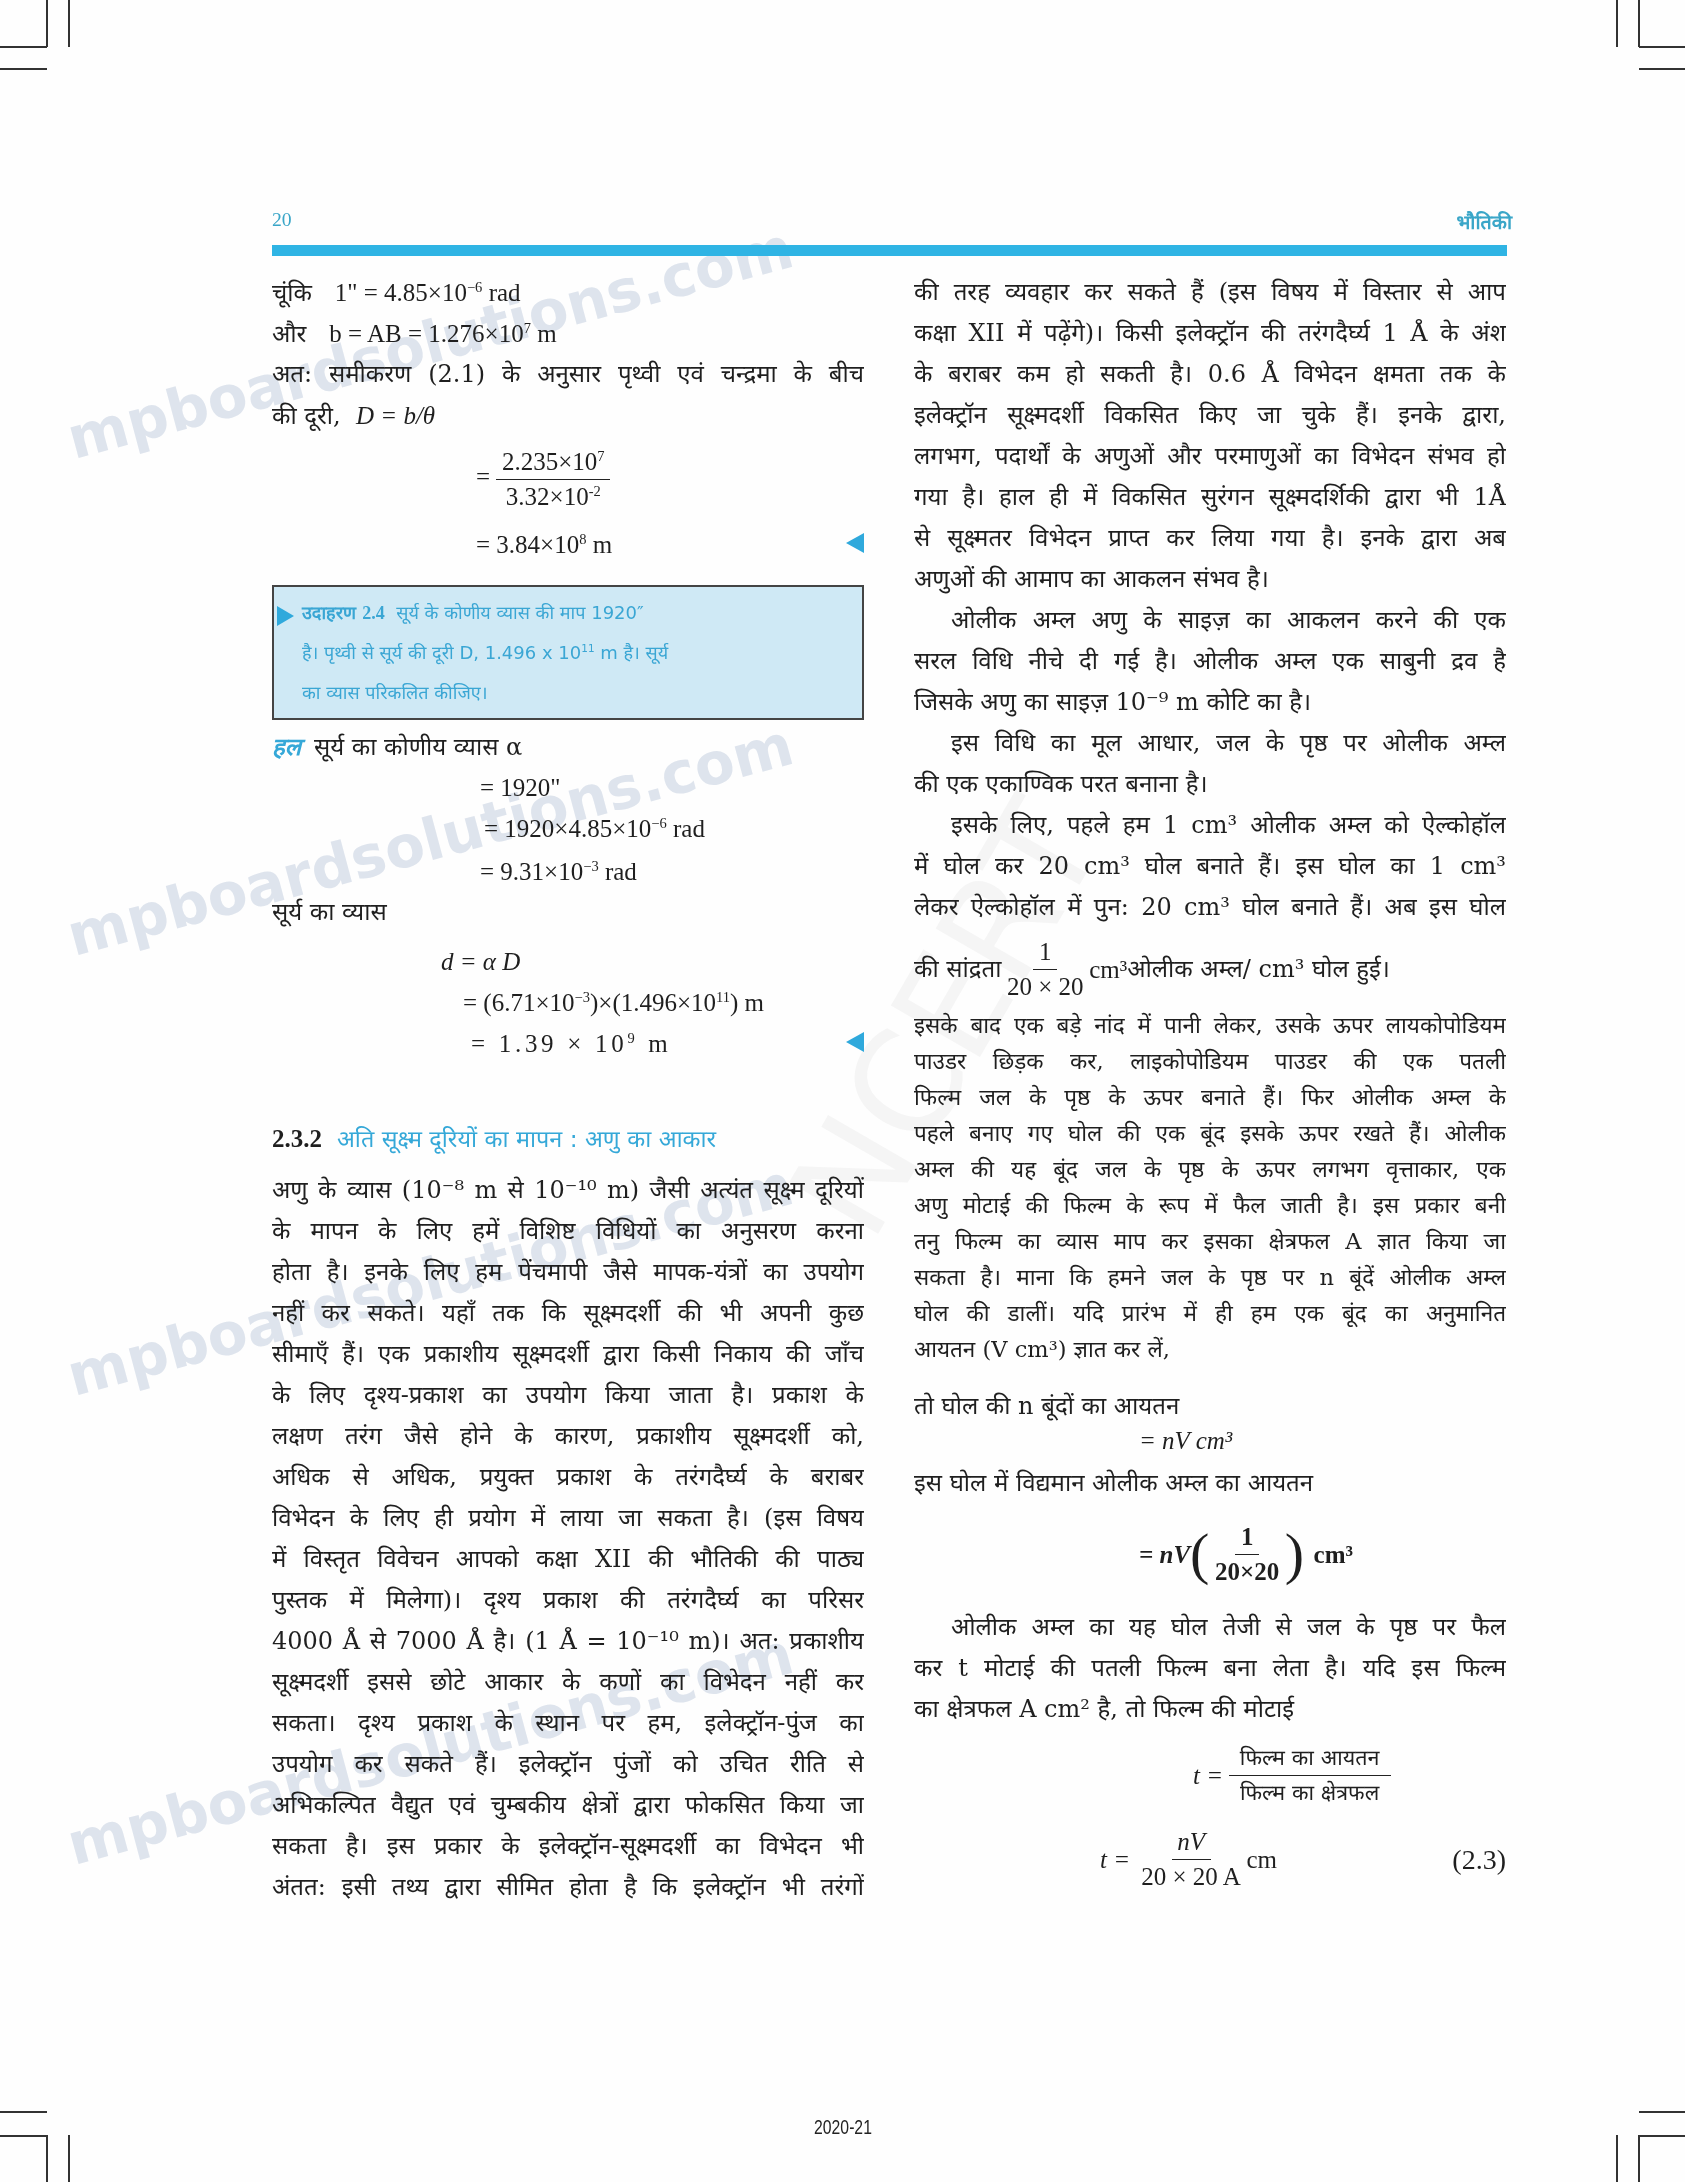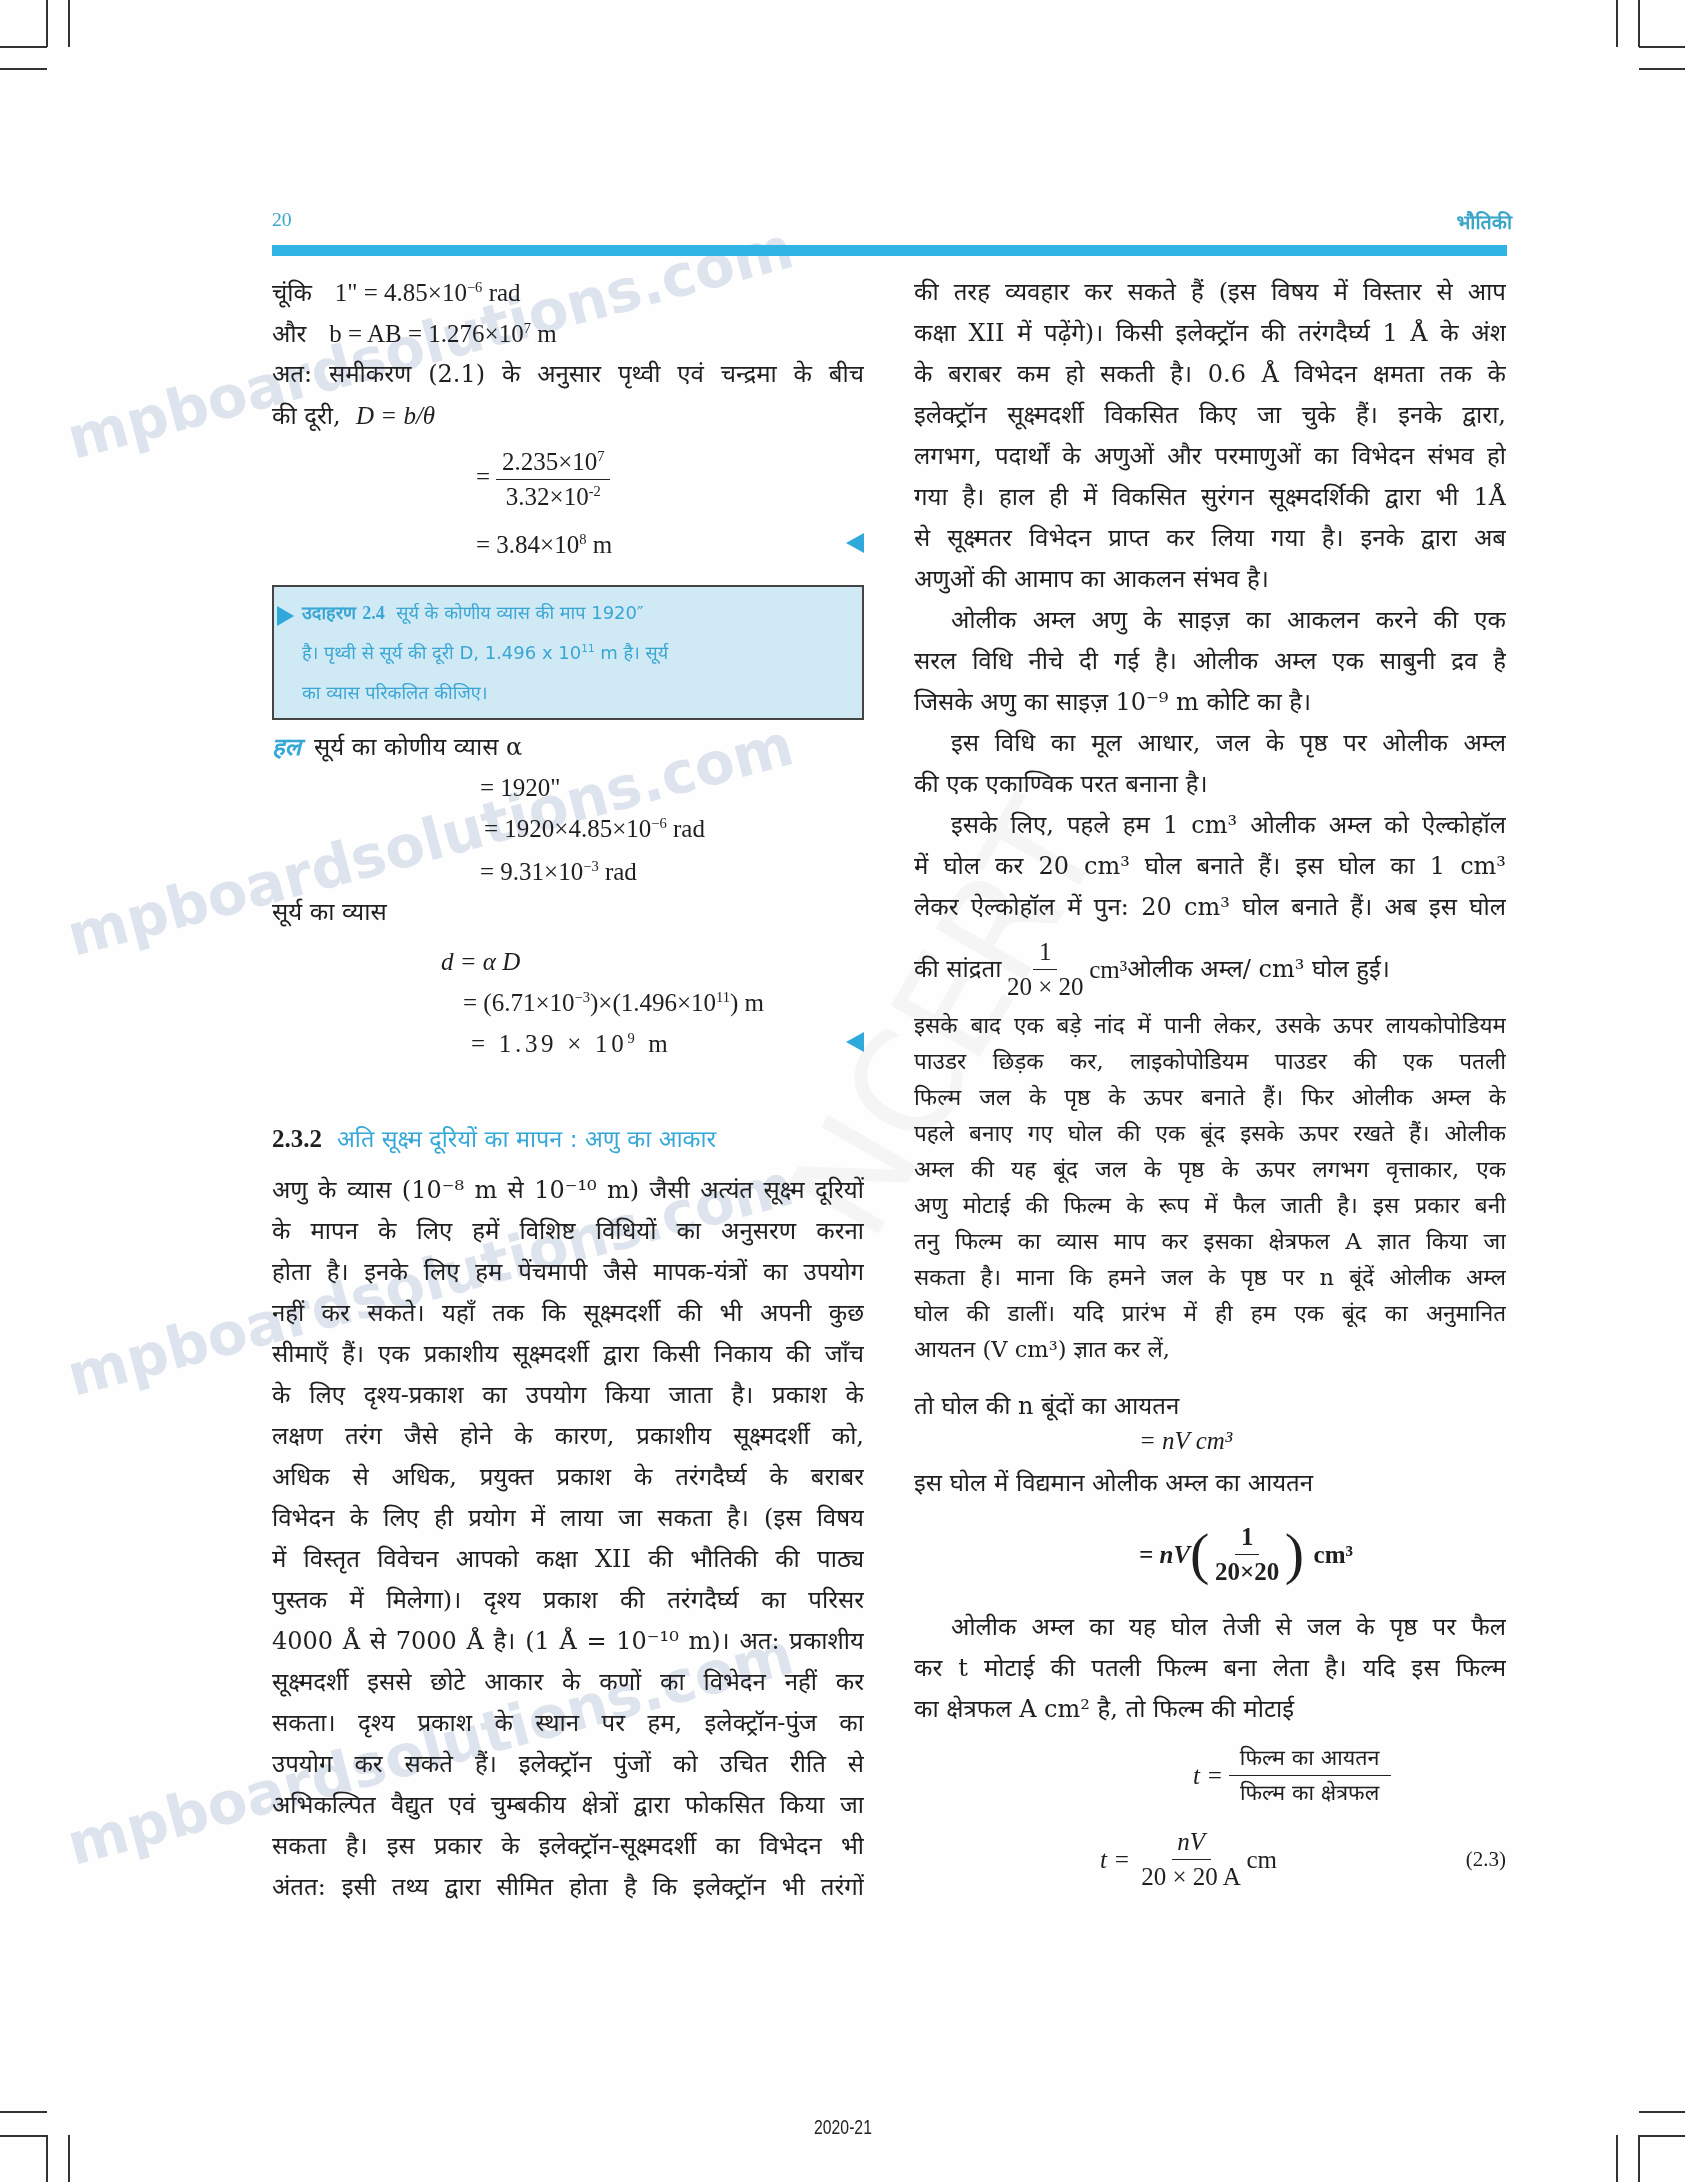--- a/index.html
+++ b/index.html
@@ -35,21 +35,21 @@
     padding:5.6px 13px 5.6px 28px; color:#3aa6d4; font-family:"DejaVu Sans", sans-serif; font-size:18px; line-height:40px;
   }
   .example-box .tri-r { position:absolute; left:2.8px; top:19px; width:0; height:0; border-top:10.3px solid transparent; border-bottom:10.3px solid transparent; border-left:17px solid #2fa9dc; }
   .ex-label { font-weight:bold; }
   .ex-label .n { font-family:"Liberation Serif", serif; font-weight:bold; }
   .sol-label { color:#35a8d8; font-style:italic; font-weight:bold; margin-right:13px; }
   .section-heading { font-size:23.4px; margin-top:13px; }
   .section-heading .sec-num { font-weight:bold; font-family:"Liberation Serif", serif; font-size:25px; margin-right:15px; }
   .section-heading .sec-title { color:#35a8d8; font-family:"DejaVu Sans", sans-serif; }
   .footer { position:absolute; left:0; width:1686px; top:2116px; text-align:center; font-family:"Liberation Sans", sans-serif; font-size:19.7px; color:#222; transform:scaleX(0.8); }
-  .eqno { position:absolute; right:0; font-family:"Liberation Serif", serif; font-size:21px; }
+  .eqno { position:absolute; right:0; font-family:"Liberation Serif", serif; font-size:28px; }
   .big-paren { font-size:58px; font-weight:lighter; vertical-align:middle; line-height:0; }
 </style>
 </head>
 <body>
 
 <div class="crop" style="left:0;top:46px;width:47px;height:1.9px;"></div>
 <div class="crop" style="left:46px;top:0;width:1.9px;height:47px;"></div>
 <div class="crop" style="left:0;top:68px;width:47px;height:1.9px;"></div>
 <div class="crop" style="left:68px;top:0;width:1.9px;height:47px;"></div>
 <div class="crop" style="right:0;top:46px;width:47px;height:1.9px;"></div>

